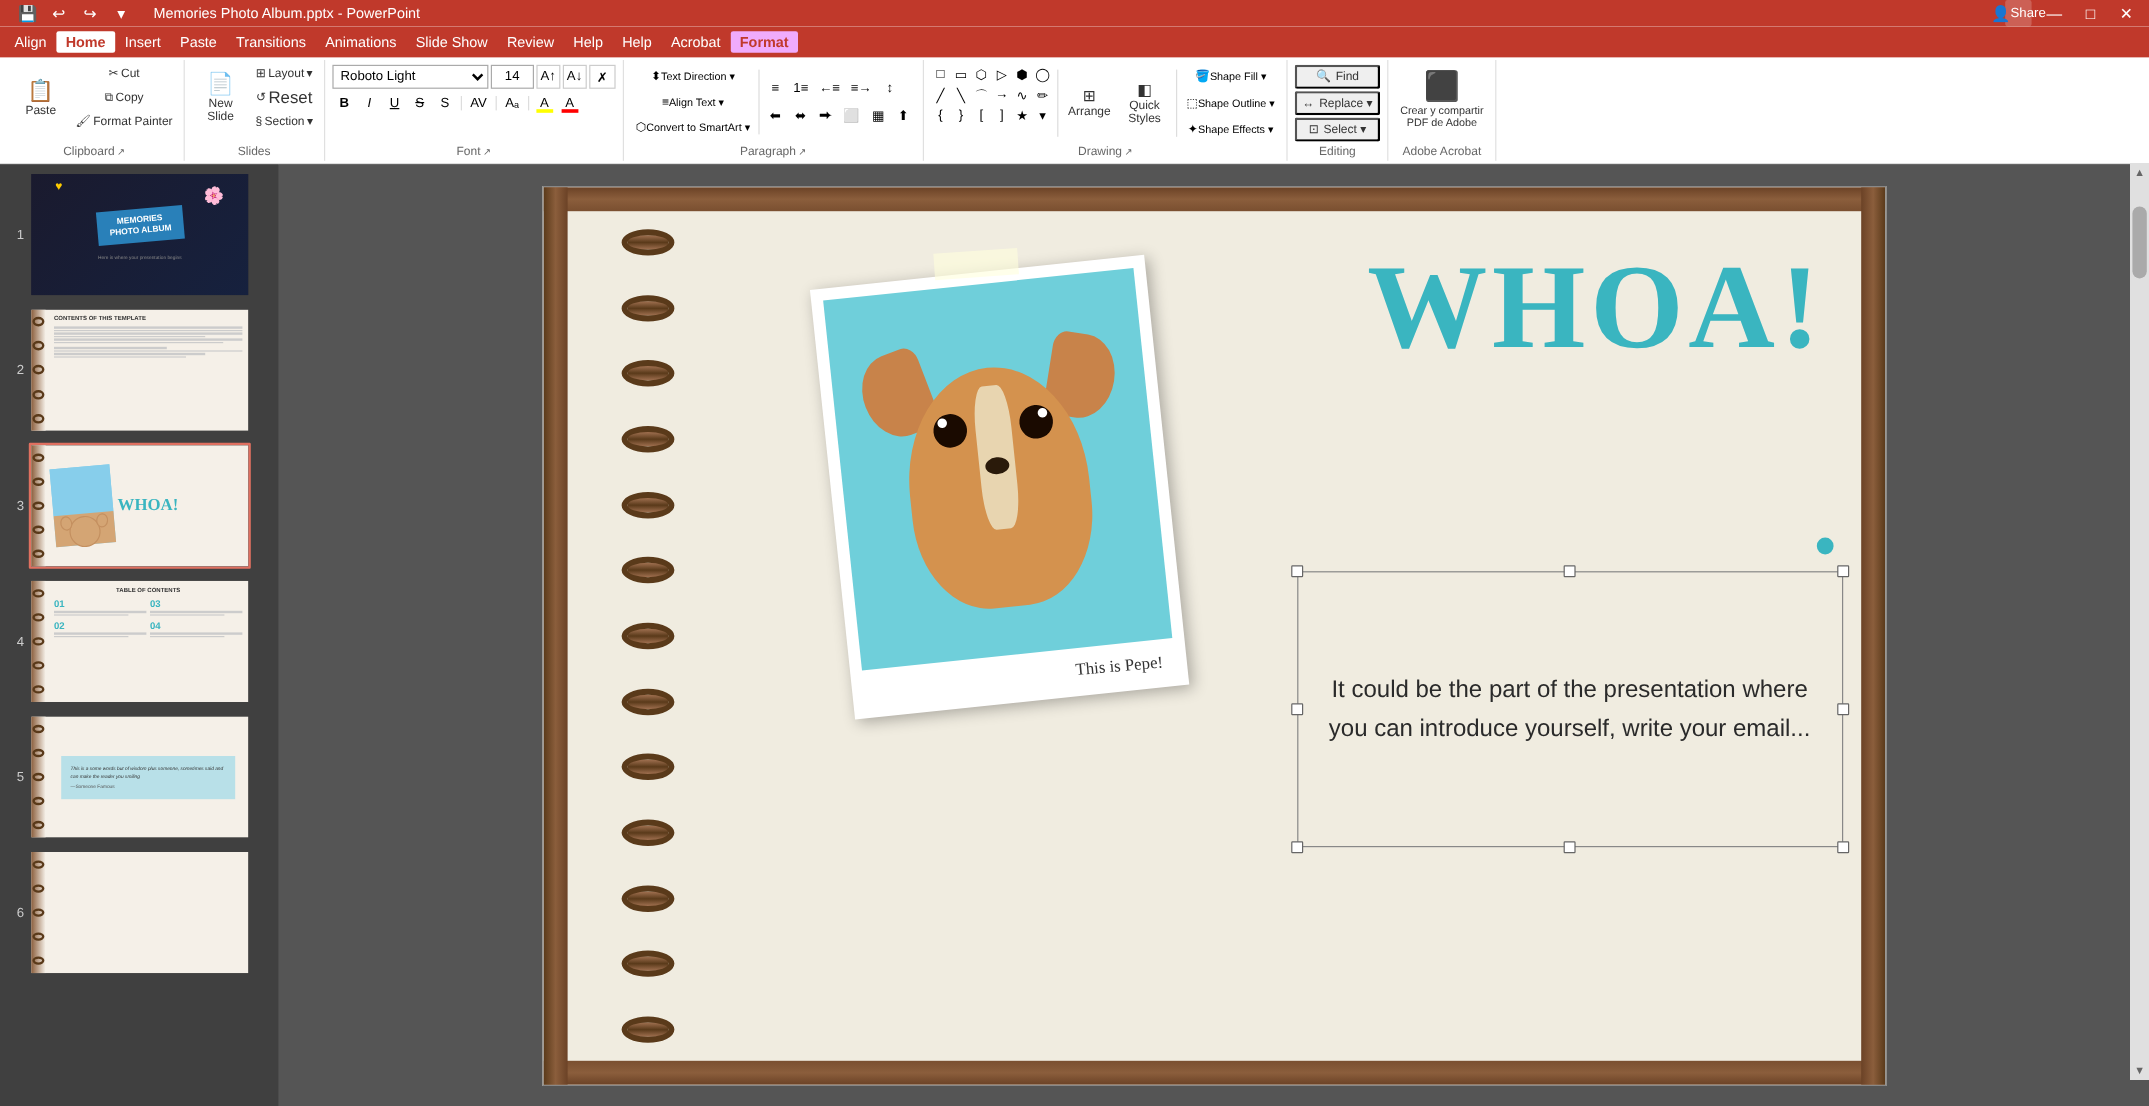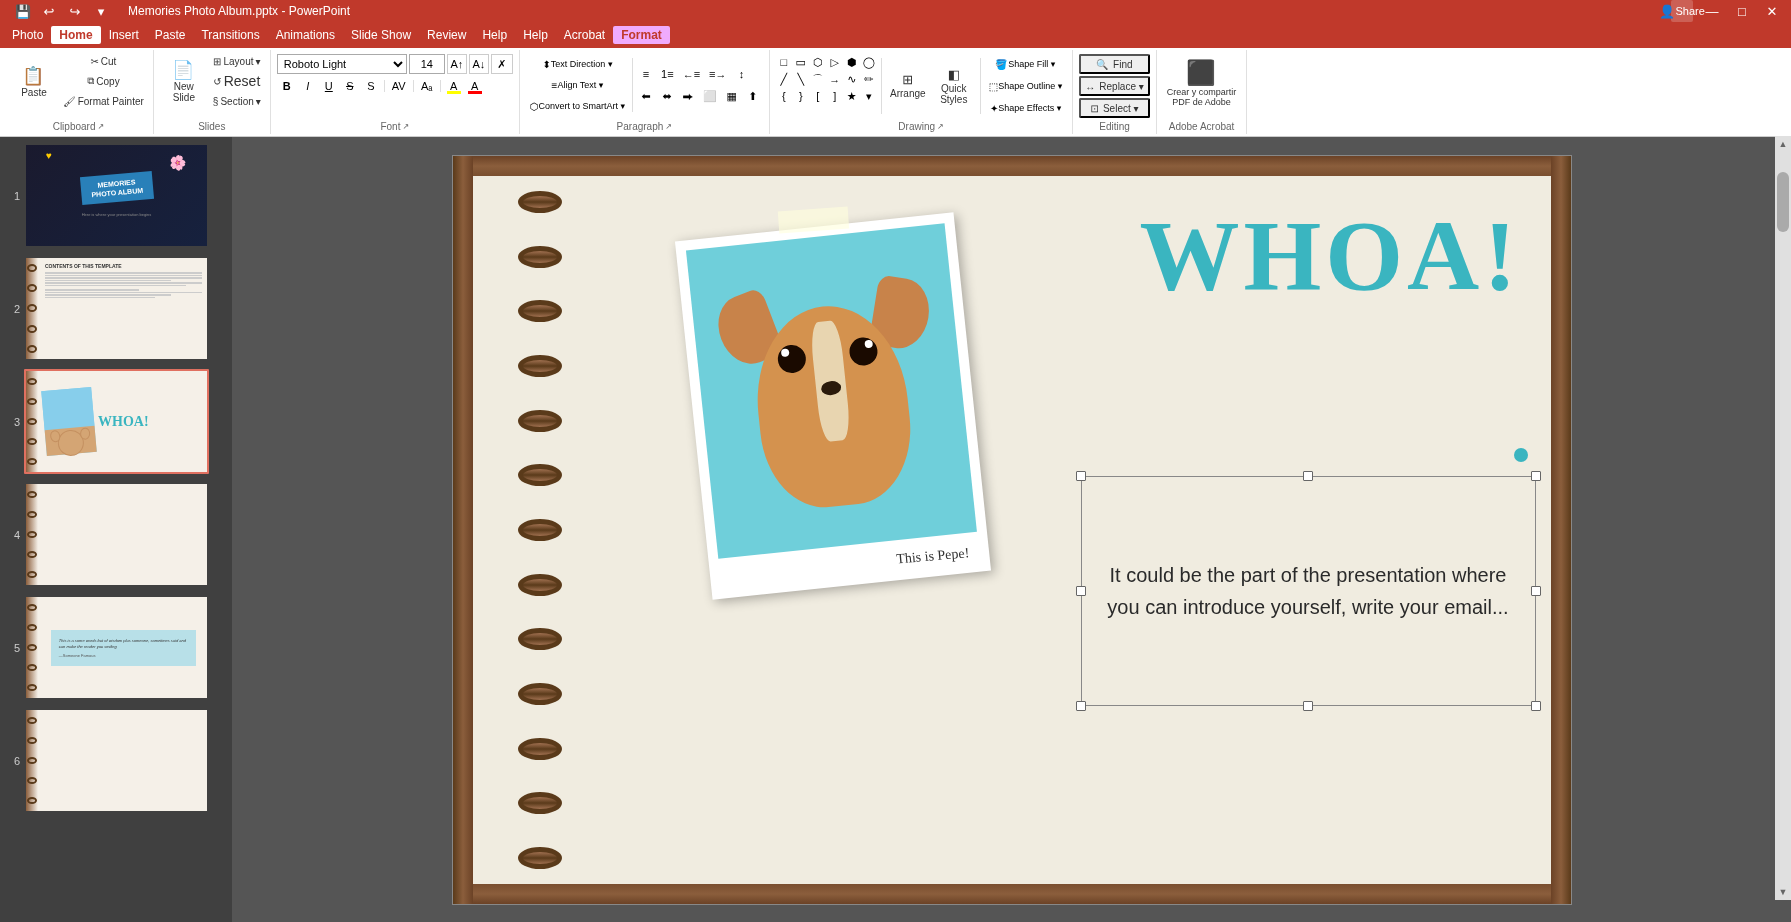--- a/index.html
+++ b/index.html
@@ -313,21 +313,21 @@
     </div>
     <div class="qa-btn">—</div>
     <div class="qa-btn">□</div>
     <div class="qa-btn">✕</div>
   </div>
 </div>
 
 <div class="ribbon">
 
   <div class="menu-bar">
-    <div class="menu-item">Photo</div>
+    <div class="menu-item">Align</div>
     <div class="menu-item active">Home</div>
     <div class="menu-item">Insert</div>
     <div class="menu-item">Paste</div>
     <div class="menu-item">Transitions</div>
     <div class="menu-item">Animations</div>
     <div class="menu-item">Slide Show</div>
     <div class="menu-item">Review</div>
     <div class="menu-item">Help</div>
     <div class="menu-item">Help</div>
     <div class="menu-item">Acrobat</div>
@@ -657,20 +657,45 @@
       <span class="slide-num">4</span>
       <div class="slide-thumb-img">
         <div style="width:100%; height:100%; background:#f5f0e8; padding:5px; position:relative;">
           <div style="position:absolute; left:0; top:0; bottom:0; width:12px; background:linear-gradient(to right,#8B5e3c,#f5f0e8); display:flex; flex-direction:column; justify-content:space-around; align-items:center;">
             <div style="width:10px; height:7px; border:2px solid #5a3a1a; border-radius:50%;"></div>
             <div style="width:10px; height:7px; border:2px solid #5a3a1a; border-radius:50%;"></div>
             <div style="width:10px; height:7px; border:2px solid #5a3a1a; border-radius:50%;"></div>
             <div style="width:10px; height:7px; border:2px solid #5a3a1a; border-radius:50%;"></div>
             <div style="width:10px; height:7px; border:2px solid #5a3a1a; border-radius:50%;"></div>
           </div>
+          <div style="margin-left:14px;">
+            <div style="font-size:5px; font-weight:bold; color:#333; margin-bottom:3px; text-transform:uppercase; text-align:center;">TABLE OF CONTENTS</div>
+            <div style="display:grid; grid-template-columns:1fr 1fr; gap:3px; margin-top:4px;">
+              <div>
+                <div style="font-size:8px; color:#3ab5c0; font-weight:bold;">01</div>
+                <div style="height:1.5px; background:#ccc; margin:1px 0;"></div>
+                <div style="height:1.5px; background:#ccc; margin:1px 0; width:80%;"></div>
+              </div>
+              <div>
+                <div style="font-size:8px; color:#3ab5c0; font-weight:bold;">03</div>
+                <div style="height:1.5px; background:#ccc; margin:1px 0;"></div>
+                <div style="height:1.5px; background:#ccc; margin:1px 0; width:80%;"></div>
+              </div>
+              <div>
+                <div style="font-size:8px; color:#3ab5c0; font-weight:bold;">02</div>
+                <div style="height:1.5px; background:#ccc; margin:1px 0;"></div>
+                <div style="height:1.5px; background:#ccc; margin:1px 0; width:80%;"></div>
+              </div>
+              <div>
+                <div style="font-size:8px; color:#3ab5c0; font-weight:bold;">04</div>
+                <div style="height:1.5px; background:#ccc; margin:1px 0;"></div>
+                <div style="height:1.5px; background:#ccc; margin:1px 0; width:80%;"></div>
+              </div>
+            </div>
+          </div>
         </div>
       </div>
     </div>
 
     <div class="slide-thumb">
       <span class="slide-num">5</span>
       <div class="slide-thumb-img">
         <div style="width:100%; height:100%; background:#f5f0e8; padding:5px; position:relative; display:flex; align-items:center; justify-content:center;">
           <div style="position:absolute; left:0; top:0; bottom:0; width:12px; background:linear-gradient(to right,#8B5e3c,#f5f0e8); display:flex; flex-direction:column; justify-content:space-around; align-items:center;">
             <div style="width:10px; height:7px; border:2px solid #5a3a1a; border-radius:50%;"></div>

